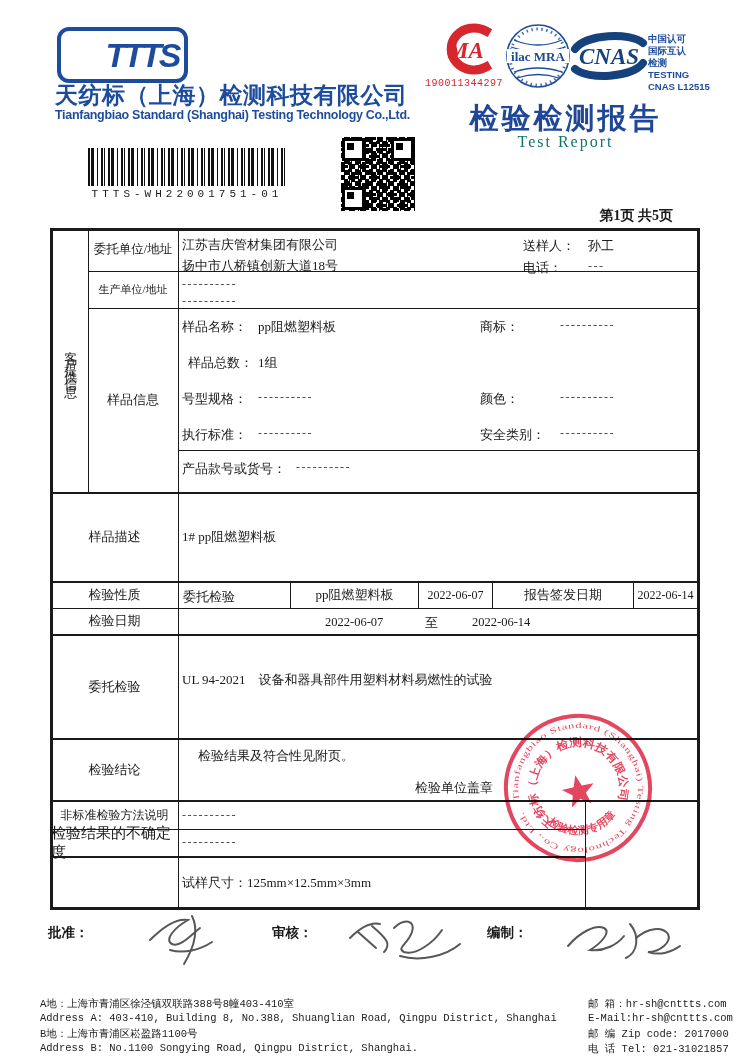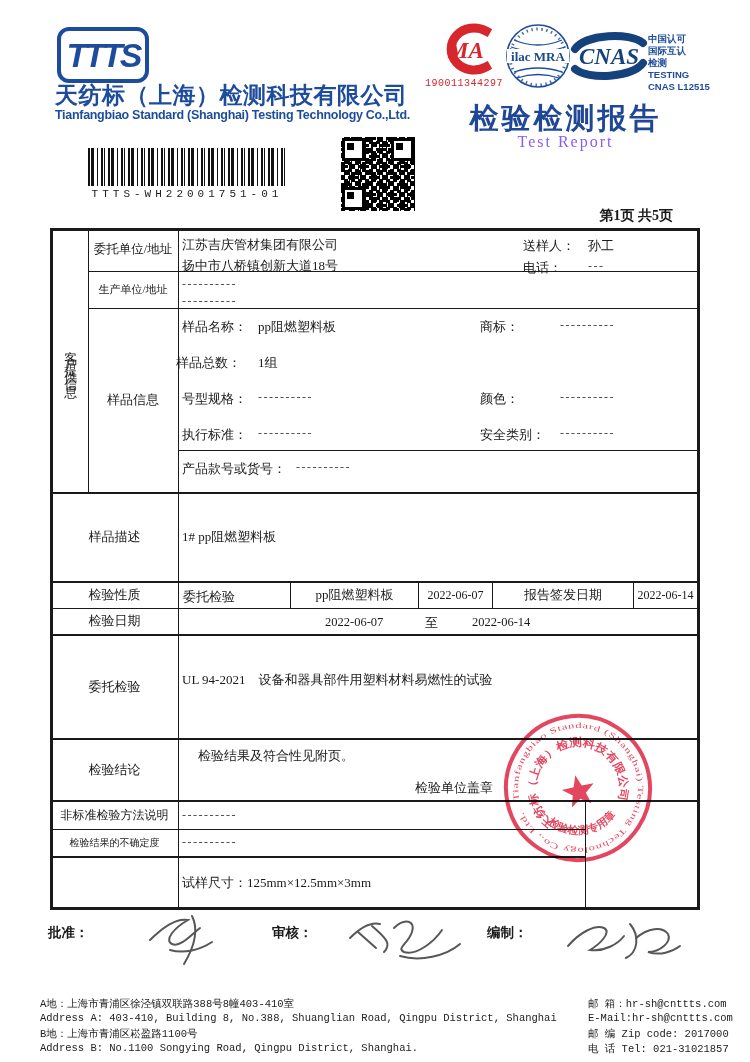--- a/index.html
+++ b/index.html
@@ -7,32 +7,32 @@
         font-family:"Liberation Serif","DejaVu Serif",serif;color:#1a1a1a;overflow:hidden;}
   .abs{position:absolute;}
   .hl,.vl{position:absolute;background:#1a1a1a;}
   .lbl{position:absolute;display:flex;align-items:center;justify-content:center;
        text-align:left;font-size:13px;line-height:1.25;}
   .txt{position:absolute;font-size:13px;white-space:nowrap;text-align:right;}
   .dash{color:#4a4a4a;letter-spacing:1.5px;font-size:12px;}
   .mono{font-family:"Liberation Mono","DejaVu Sans Mono",monospace;}
   .vertical{writing-mode:vertical-rl;text-orientation:upright;letter-spacing:7px;}
   .logo-box{position:absolute;left:57px;top:27px;width:84px;height:48px;border:4px solid #1e4c9c;
-            border-radius:12px;display:flex;align-items:center;justify-content:center;}
+            border-radius:12px;display:flex;align-items:center;justify-content:center;padding-left:39px;}
   .logo-box span{font-family:"Liberation Sans",sans-serif;font-style:italic;font-weight:700;
                  font-size:34px;letter-spacing:-3px;color:#1e4c9c;}
   .company-zh{position:absolute;left:55px;top:80px;width:360px;font-weight:700;font-size:23px;
               letter-spacing:0.5px;color:#1e4c9c;white-space:nowrap;}
   .company-en{position:absolute;left:55px;top:108px;width:360px;font-weight:700;font-size:12.5px;
               letter-spacing:-0.3px;color:#1e4c9c;white-space:nowrap;
               font-family:"Liberation Sans",sans-serif;}
   .title-zh{position:absolute;left:468px;top:99px;width:195px;text-align:center;font-weight:700;
             font-size:29px;letter-spacing:3px;color:#1f4796;white-space:nowrap;}
   .title-en{position:absolute;left:468px;top:133px;width:195px;text-align:center;font-size:16px;
-            letter-spacing:2px;color:#8b5cf6;}
+            letter-spacing:2px;color:#0f766e;}
   .cnas-line{position:absolute;left:648px;width:70px;font-size:9.5px;font-weight:700;
              color:#1e4c9c;font-family:"Liberation Sans",sans-serif;white-space:nowrap;}
   .barcode{position:absolute;left:88px;top:148px;width:198px;height:38px;
            background:repeating-linear-gradient(90deg,#111 0 2px,#fff 2px 3px,#111 3px 6px,
            #fff 6px 9px,#111 9px 10px,#fff 10px 13px,#111 13px 15px,#fff 15px 16px,
            #111 16px 17px,#fff 17px 20px);}
   .barcode-text{position:absolute;left:80px;top:188px;width:214px;text-align:center;
                 font-size:11px;letter-spacing:4px;}
   .qr{position:absolute;left:341px;top:137px;width:74px;height:74px;background-color:#fff;
       background-image:repeating-conic-gradient(#000 0% 25%,transparent 0% 50%),
@@ -133,36 +133,36 @@
   <div class="lbl vertical" style="left:53px;top:235px;width:34px;height:252px">客户提供信息</div>
   <div class="lbl" style="left:89px;top:229px;width:88px;height:42px;font-size:12.5px">委托单位/地址</div>
   <div class="lbl" style="left:89px;top:272px;width:88px;height:35px;font-size:11px">生产单位/地址</div>
   <div class="lbl" style="left:89px;top:309px;width:88px;height:182px">样品信息</div>
   <div class="lbl" style="left:51px;top:494px;width:127px;height:87px">样品描述</div>
   <div class="lbl" style="left:51px;top:582px;width:127px;height:26px">检验性质</div>
   <div class="lbl" style="left:51px;top:609px;width:127px;height:25px">检验日期</div>
   <div class="lbl" style="left:51px;top:636px;width:127px;height:102px">委托检验</div>
   <div class="lbl" style="left:51px;top:740px;width:127px;height:60px">检验结论</div>
   <div class="lbl" style="left:51px;top:801px;width:127px;height:28px;font-size:12px">非标准检验方法说明</div>
-  <div class="lbl" style="left:51px;top:830px;width:127px;height:26px;font-size:10px">检验结果的不确定度</div>
+  <div class="lbl" style="left:51px;top:830px;width:127px;height:26px;font-size:15px">检验结果的不确定度</div>
 
   <div class="txt" style="left:182px;top:236px">江苏吉庆管材集团有限公司</div>
   <div class="txt" style="left:182px;top:257px">扬中市八桥镇创新大道18号</div>
   <div class="txt" style="left:523px;top:237px">送样人：</div>
   <div class="txt" style="left:588px;top:237px">孙工</div>
   <div class="txt" style="left:523px;top:259px">电话：</div>
   <div class="txt dash" style="left:588px;top:259px">---</div>
   <div class="txt dash" style="left:182px;top:277px">----------</div>
   <div class="txt dash" style="left:182px;top:294px">----------</div>
 
   <div class="txt" style="left:182px;top:318px">样品名称：</div>
   <div class="txt" style="left:258px;top:318px">pp阻燃塑料板</div>
   <div class="txt" style="left:480px;top:318px">商标：</div>
   <div class="txt dash" style="left:560px;top:318px">----------</div>
-  <div class="txt" style="left:176px;top:354px">样品总数：</div>
+  <div class="txt" style="left:188px;top:354px">样品总数：</div>
   <div class="txt" style="left:258px;top:354px">1组</div>
   <div class="txt" style="left:182px;top:390px">号型规格：</div>
   <div class="txt dash" style="left:258px;top:390px">----------</div>
   <div class="txt" style="left:480px;top:390px">颜色：</div>
   <div class="txt dash" style="left:560px;top:390px">----------</div>
   <div class="txt" style="left:182px;top:426px">执行标准：</div>
   <div class="txt dash" style="left:258px;top:426px">----------</div>
   <div class="txt" style="left:480px;top:426px">安全类别：</div>
   <div class="txt dash" style="left:560px;top:426px">----------</div>
   <div class="txt" style="left:182px;top:460px">产品款号或货号：</div>

